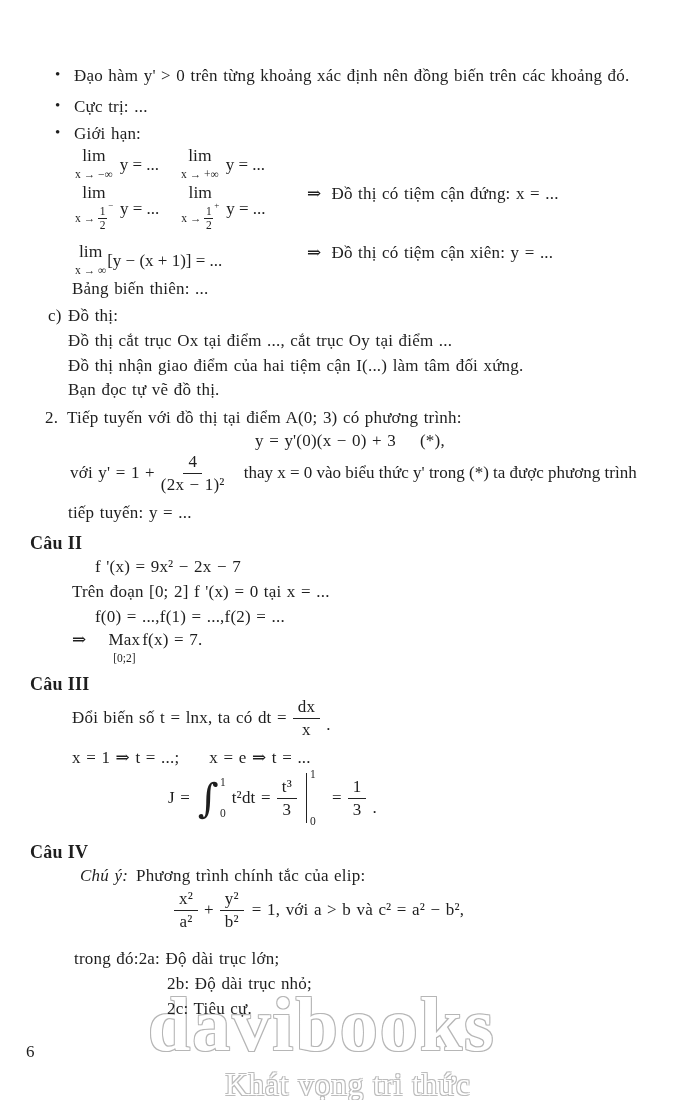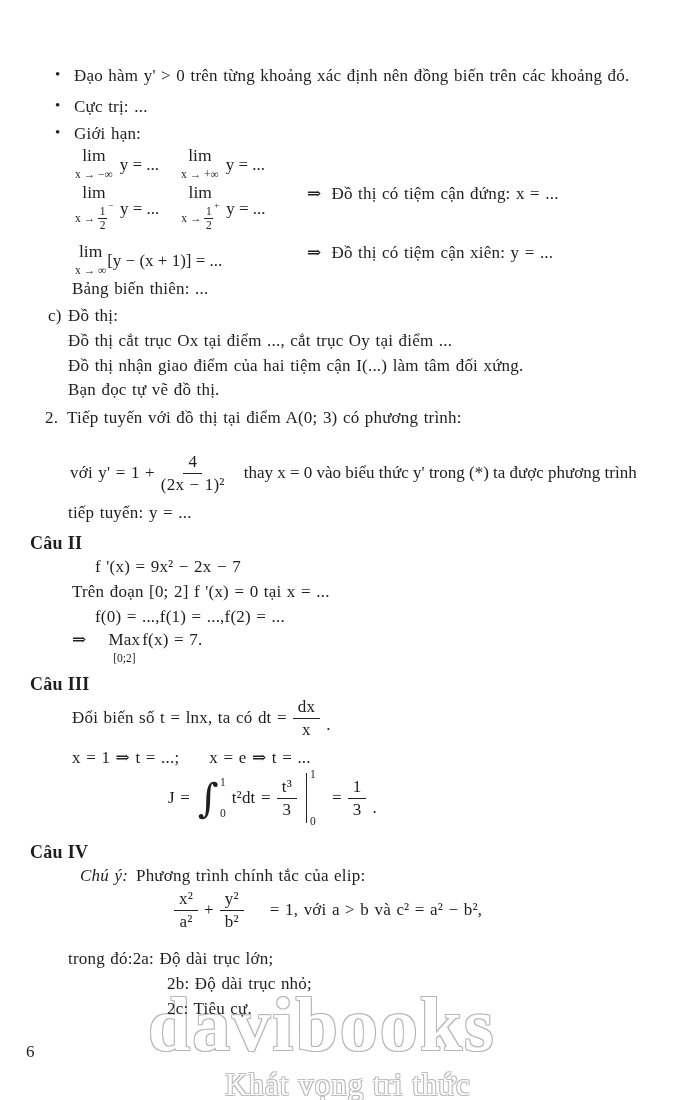--- a/index.html
+++ b/index.html
@@ -147,20 +147,24 @@
   <div class="abs t" style="left:72px;top:279px">Bảng biến thiên: ...</div>
 
   <div class="abs t" style="left:48px;top:306px">c)</div>
   <div class="abs t" style="left:68px;top:306px">Đồ thị:</div>
   <div class="abs t" style="left:68px;top:331px">Đồ thị cắt trục Ox tại điểm ..., cắt trục Oy tại điểm ...</div>
   <div class="abs t" style="left:68px;top:356px">Đồ thị nhận giao điểm của hai tiệm cận I(...) làm tâm đối xứng.</div>
   <div class="abs t" style="left:68px;top:380px">Bạn đọc tự vẽ đồ thị.</div>
 
   <div class="abs t" style="left:45px;top:408px">2.</div>
   <div class="abs t" style="left:67px;top:408px">Tiếp tuyến với đồ thị tại điểm A(0; 3) có phương trình:</div>
+  <div class="abs frow" style="left:255px;top:431px">
+    <span class="t">y = y'(0)(x − 0) + 3</span>
+    <span class="t" style="margin-left:24px">(*),</span>
+  </div>
   <div class="abs frow" style="left:70px;top:452px">
     <span class="t">với y' = 1 +</span>
     <span class="frac t">
       <span class="fn">4</span>
       <span class="fd">(2x − 1)²</span>
     </span>
     <span class="t tight" style="margin-left:13px">thay x = 0 vào biểu thức y' trong (*) ta được phương trình</span>
   </div>
   <div class="abs t" style="left:68px;top:503px">tiếp tuyến: y = ...</div>
 
@@ -228,21 +232,21 @@
   <div class="abs frow" style="left:168px;top:889px">
     <span class="frac t">
       <span class="fn">x²</span>
       <span class="fd">a²</span>
     </span>
     <span class="t">+</span>
     <span class="frac t">
       <span class="fn">y²</span>
       <span class="fd">b²</span>
     </span>
-    <span class="t" style="margin-left:20px">=  1, với a &gt; b và c² = a² − b²,</span>
-  </div>
-  <div class="abs t" style="left:68px;top:949px">trong đó:2a: Độ dài trục lớn;</div>
+    <span class="t" style="margin-left:2px">=  1, với a &gt; b và c² = a² − b²,</span>
+  </div>
+  <div class="abs t" style="left:74px;top:949px">trong đó:2a: Độ dài trục lớn;</div>
   <div class="abs t" style="left:167px;top:974px">2b: Độ dài trục nhỏ;</div>
   <div class="abs t" style="left:167px;top:999px">2c: Tiêu cự.</div>
 
   <div class="abs pagenum" style="left:26px;top:1042px">6</div>
 
 </div>
 
 </body></html>

